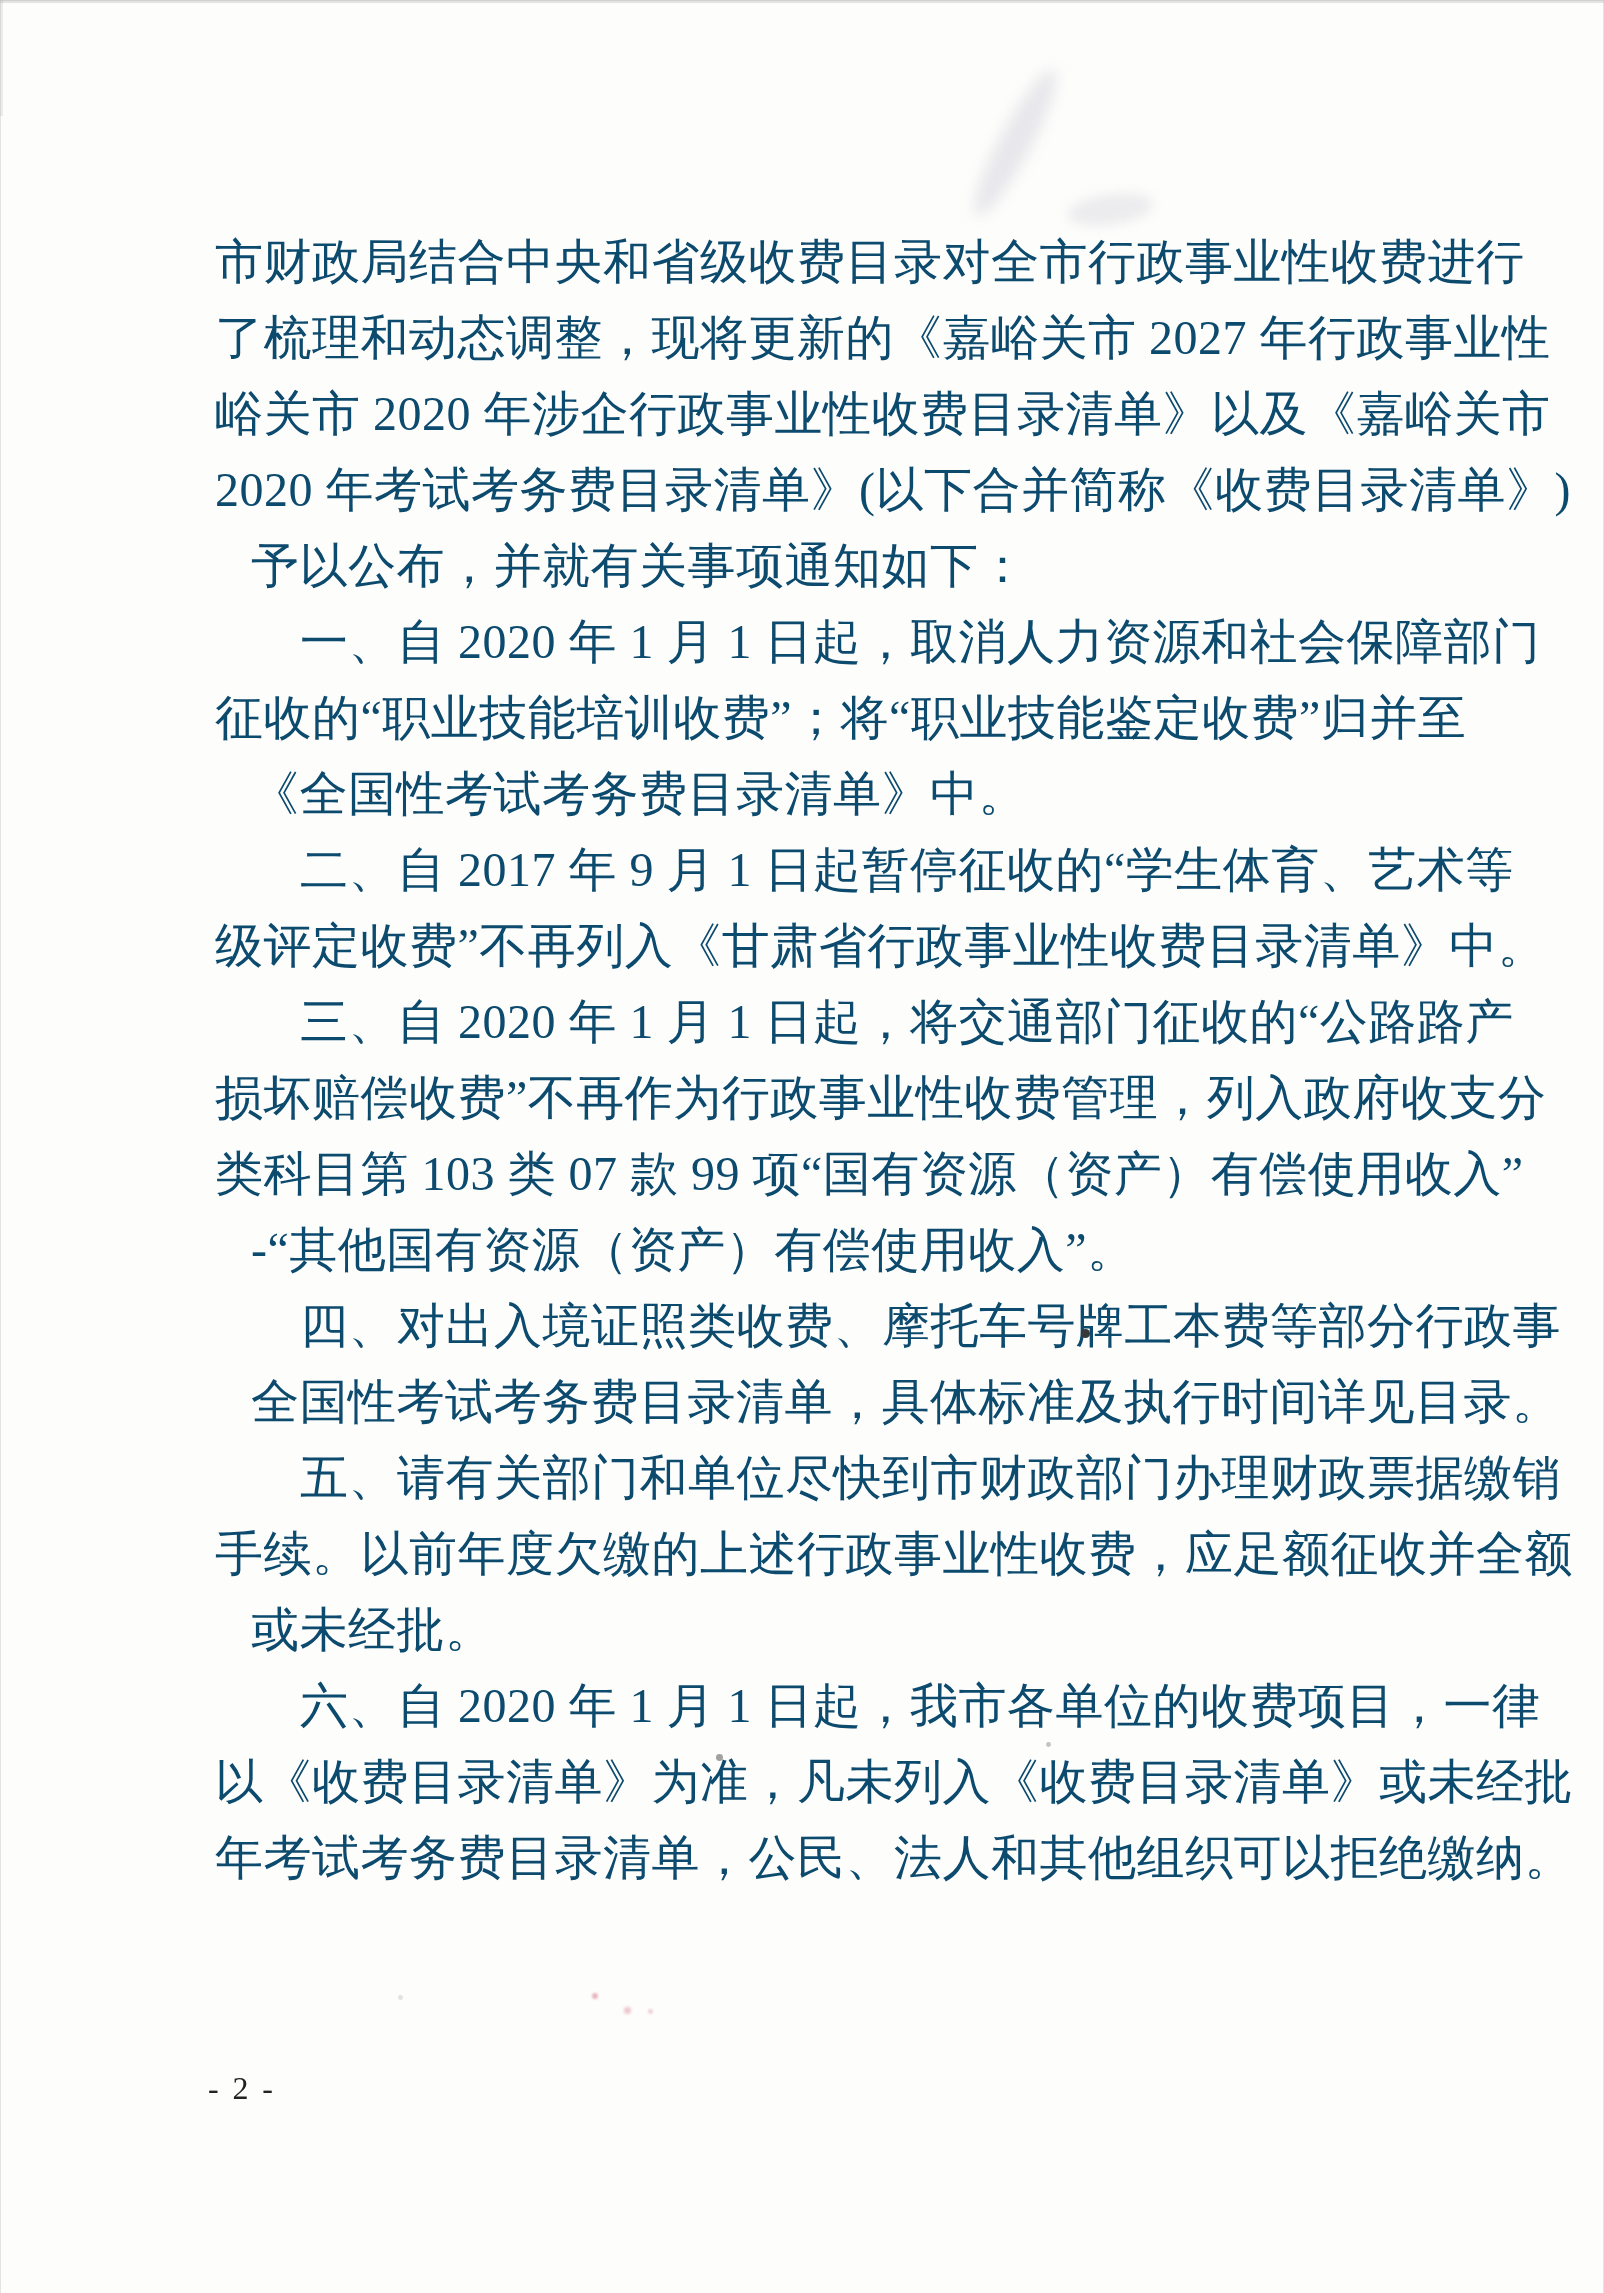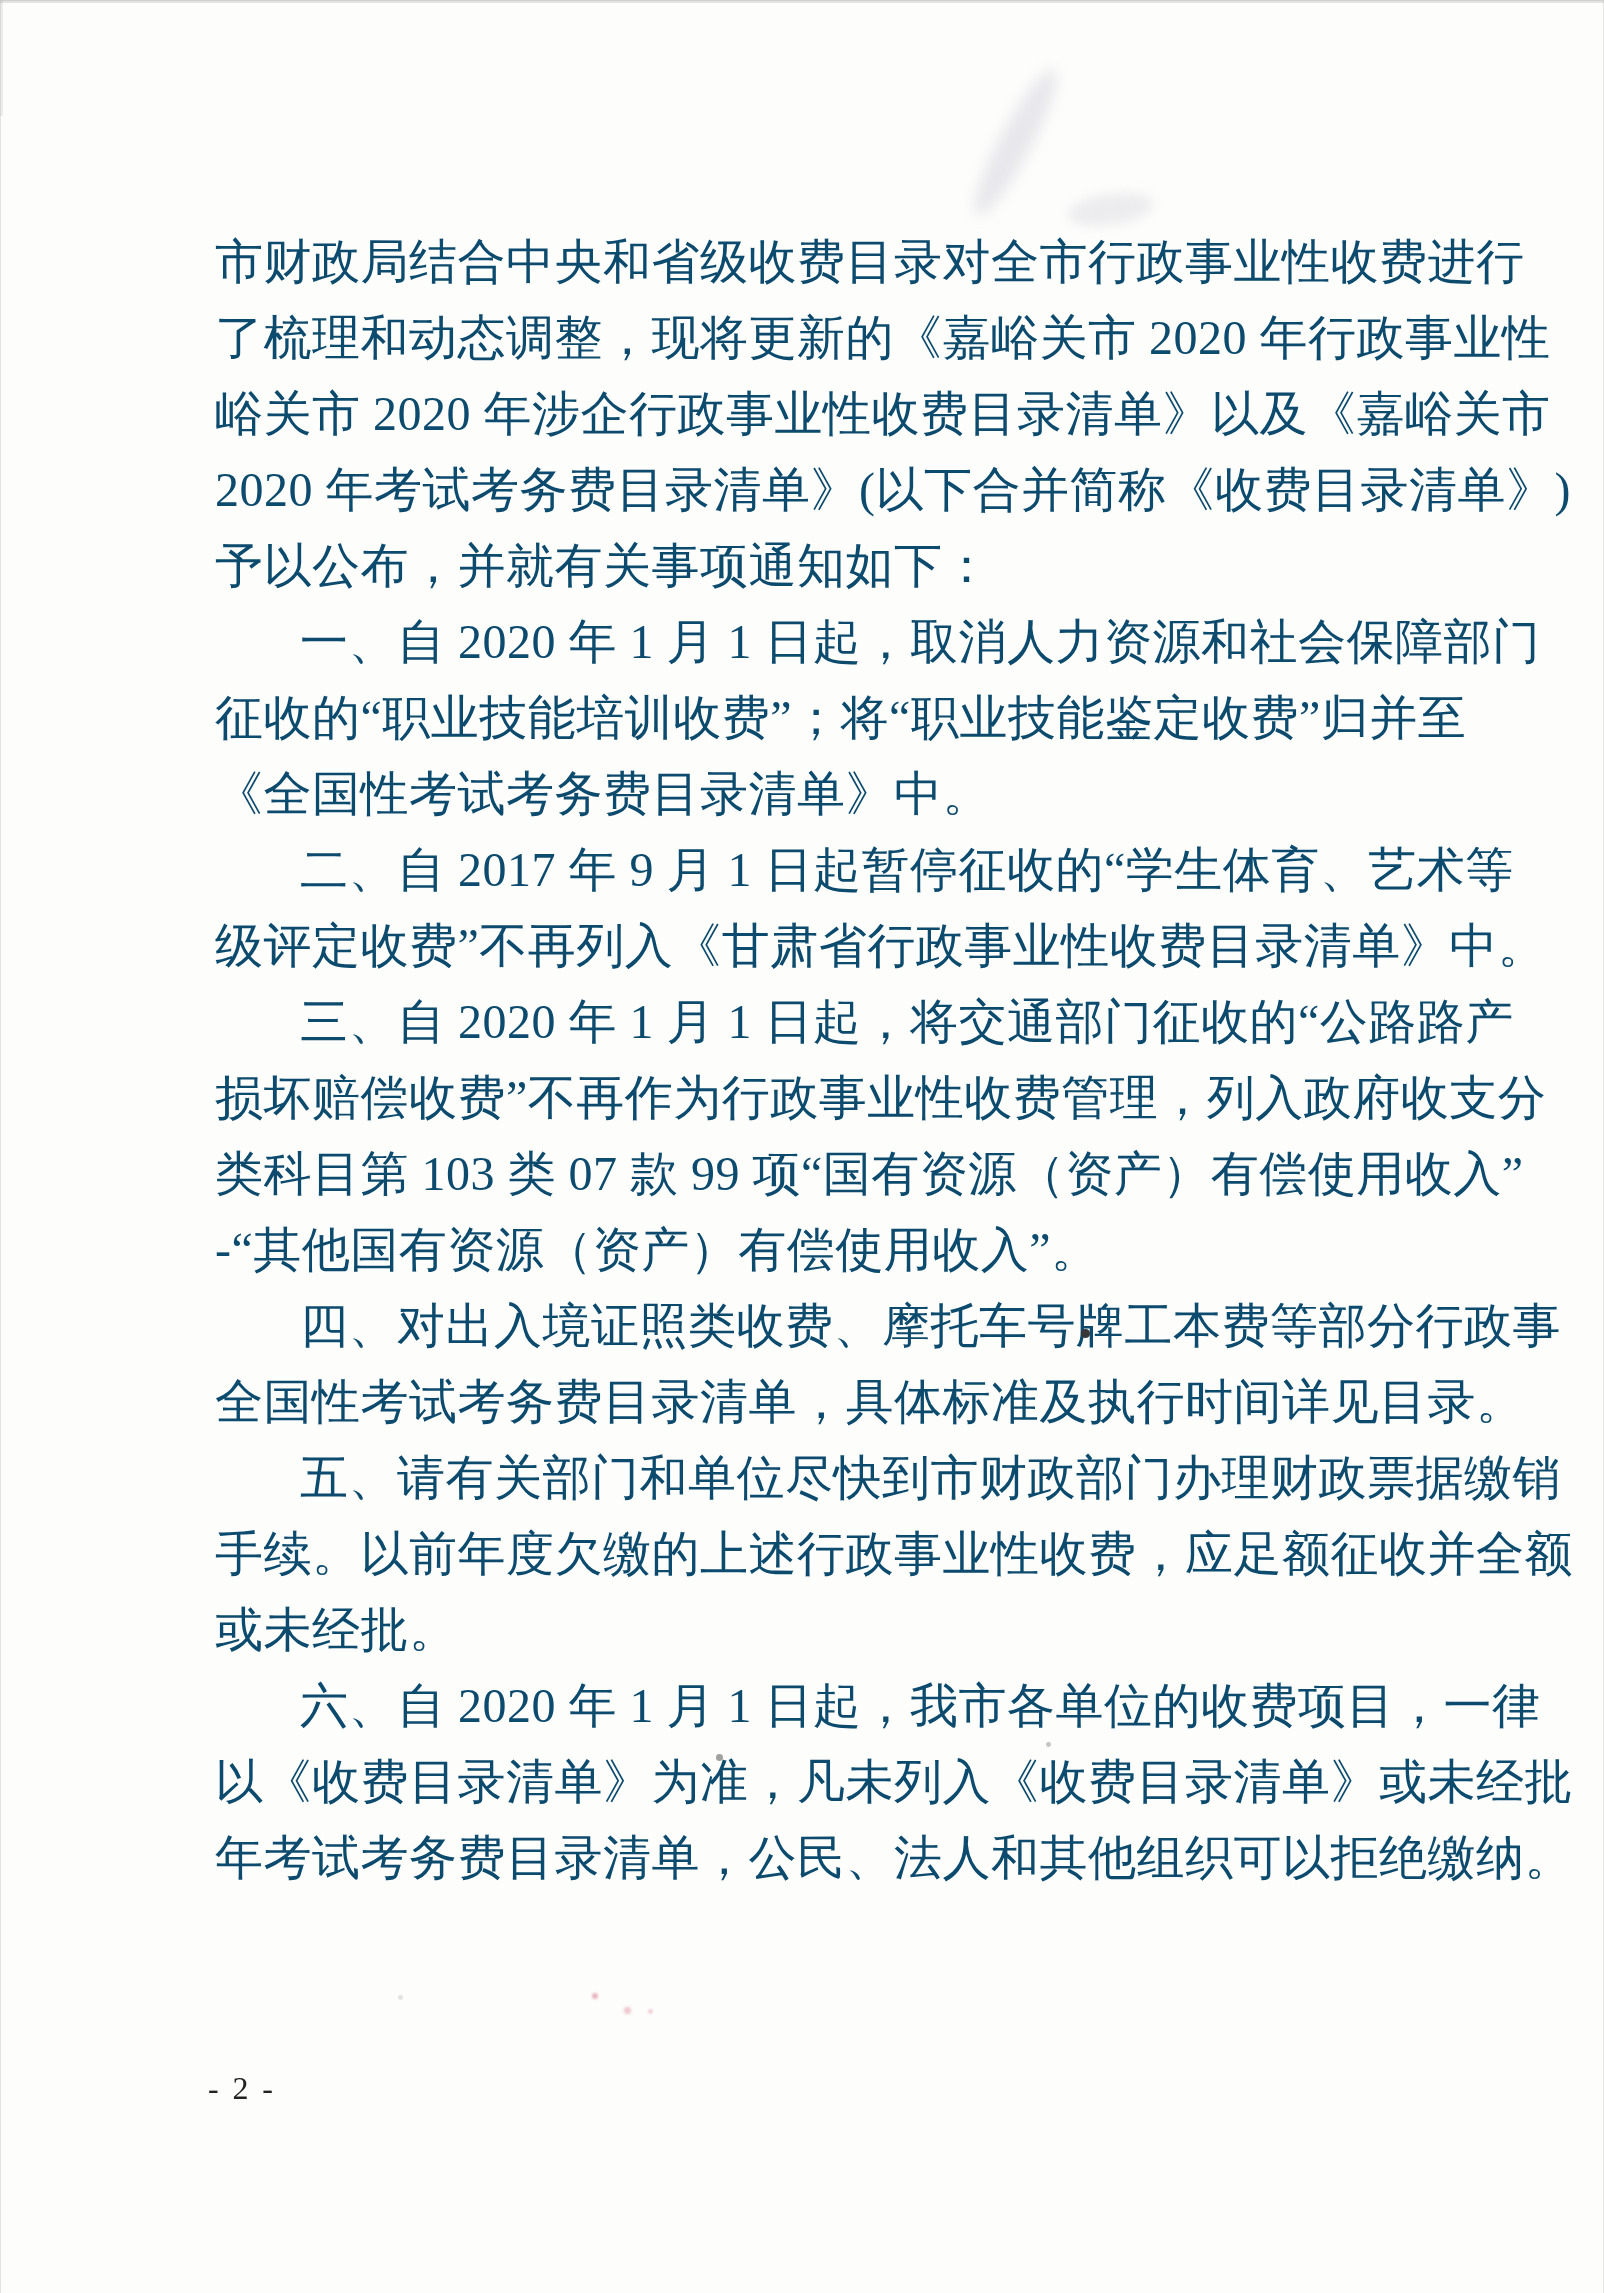--- a/index.html
+++ b/index.html
@@ -45,20 +45,21 @@
     white-space: nowrap;
     text-align: justify;
     text-align-last: justify;
     color: #0c4a6e;
     text-rendering: optimizeLegibility;
   }
   .line.indent { text-indent: 85px; }
   .line.end {
     text-align: center;
     text-align-last: left;
+    margin-left: 36px;
   }
   .page-number {
     position: absolute;
     left: 208px;
     top: 2070px;
     font-size: 32px;
     letter-spacing: 2.9px;
     color: #222;
     font-family: "Liberation Serif", "DejaVu Serif", serif;
   }
@@ -109,21 +110,21 @@
 <div class="page">
 
   <div class="scan-edge-top"></div>
   <div class="scan-edge-left"></div>
 
   <div class="artifact smudge-top-a"></div>
   <div class="artifact smudge-top-b"></div>
 
   <div class="textblock">
       <div class="line">市财政局结合中央和省级收费目录对全市行政事业性收费进行</div>
-      <div class="line">了梳理和动态调整，现将更新的《嘉峪关市 2020 年行政事业性</div>
+      <div class="line">了梳理和动态调整，现将更新的《嘉峪关市 2027 年行政事业性</div>
       <div class="line">峪关市 2020 年涉企行政事业性收费目录清单》以及《嘉峪关市</div>
       <div class="line">2020 年考试考务费目录清单》(以下合并简称《收费目录清单》)</div>
       <div class="line end">予以公布，并就有关事项通知如下：</div>
       <div class="line indent">一、自 2020 年 1 月 1 日起，取消人力资源和社会保障部门</div>
       <div class="line">征收的“职业技能培训收费”；将“职业技能鉴定收费”归并至</div>
       <div class="line end">《全国性考试考务费目录清单》中。</div>
       <div class="line indent">二、自 2017 年 9 月 1 日起暂停征收的“学生体育、艺术等</div>
       <div class="line">级评定收费”不再列入《甘肃省行政事业性收费目录清单》中。</div>
       <div class="line indent">三、自 2020 年 1 月 1 日起，将交通部门征收的“公路路产</div>
       <div class="line">损坏赔偿收费”不再作为行政事业性收费管理，列入政府收支分</div>

